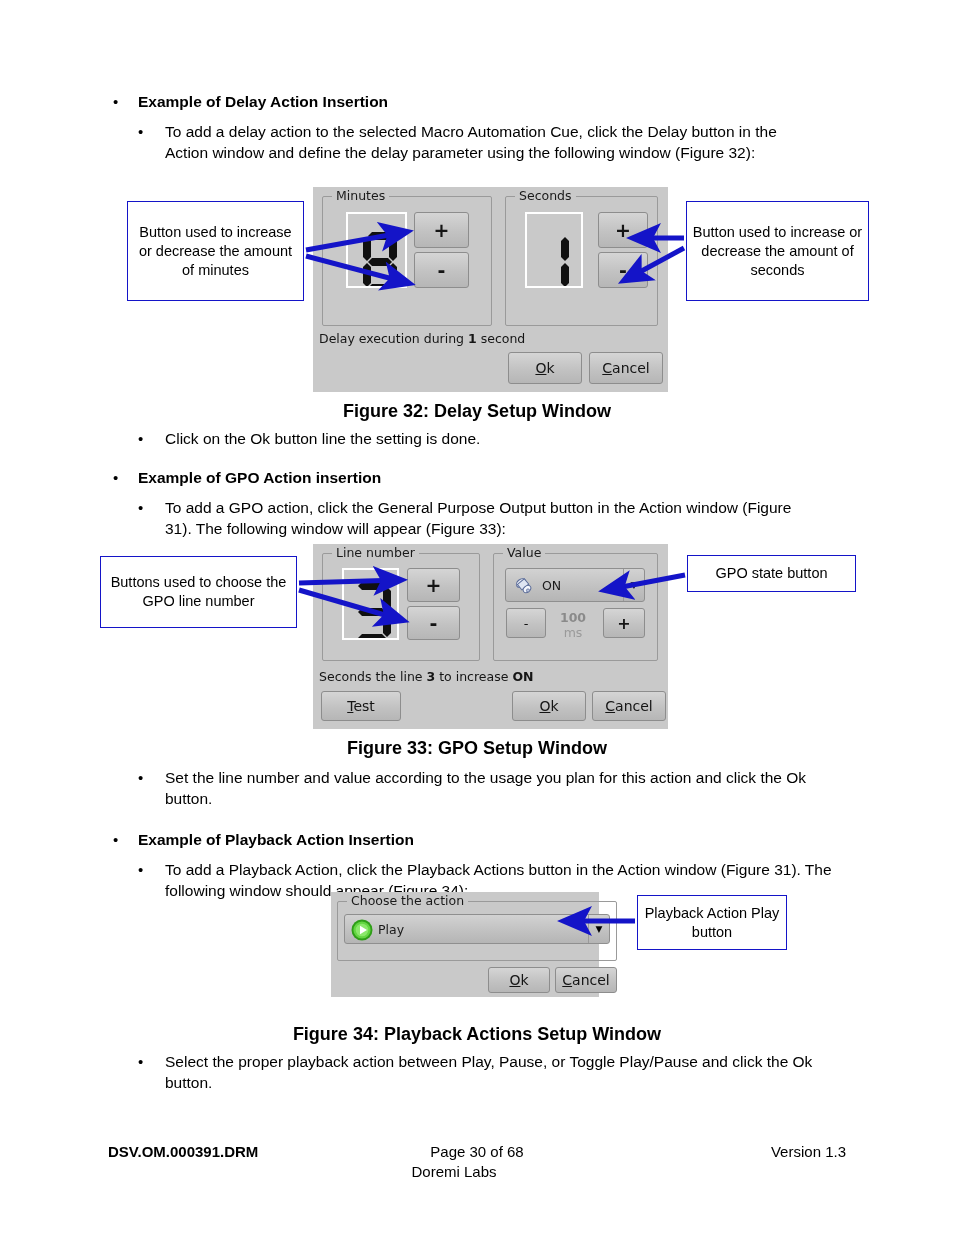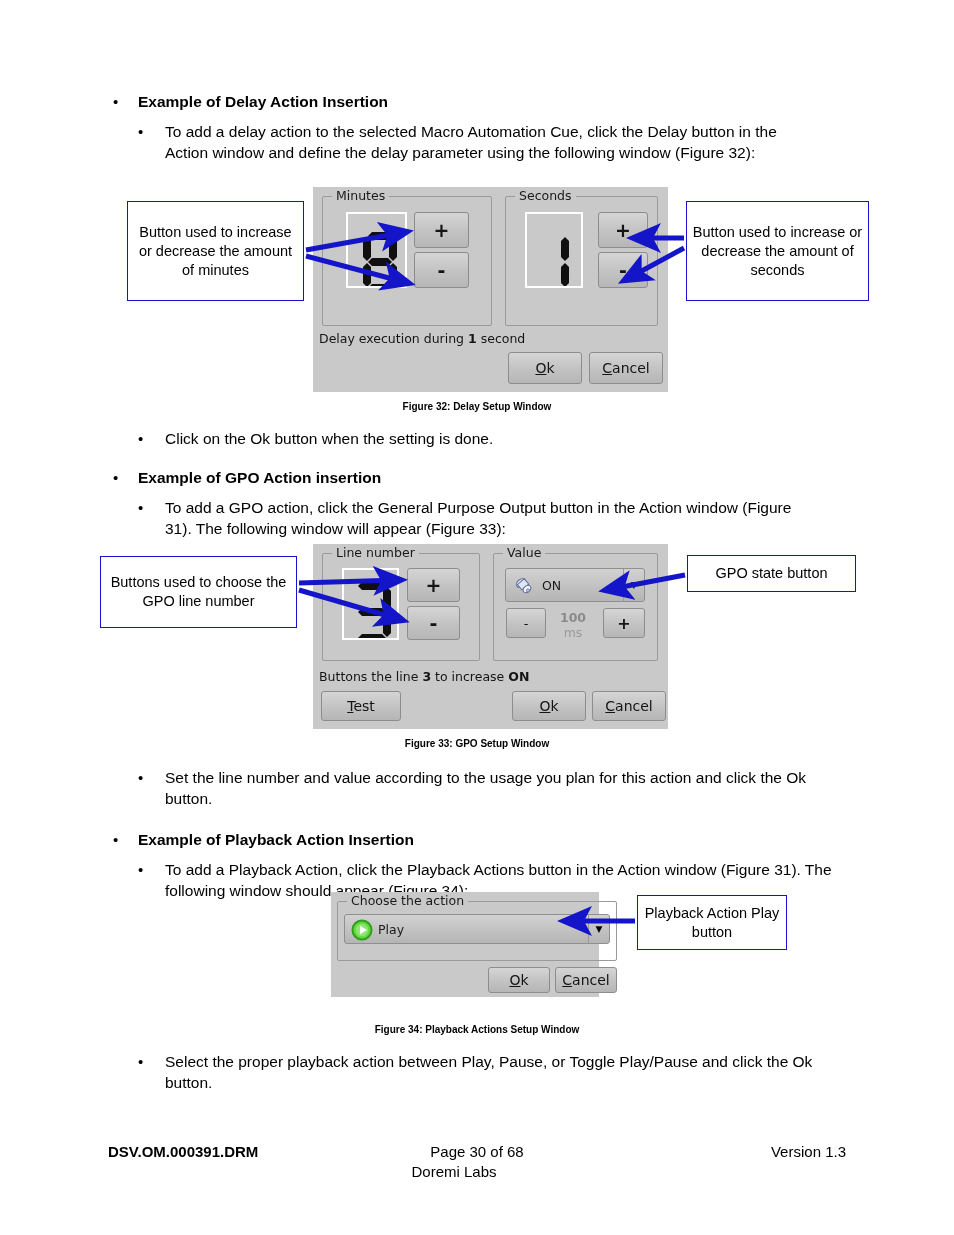--- a/index.html
+++ b/index.html
@@ -42,21 +42,21 @@
     position: absolute;
     left: -27px;
     top: 0px;
     font-size: 15px;
   }
   .fig-caption {
     position: absolute;
     width: 954px;
     left: 0;
     text-align: center;
-    font-size: 10px;
+    font-size: 18px;
     font-weight: bold;
   }
 
   
   .callout {
     position: absolute;
     border: 1.6px solid #1414c8;
     background: #ffffff;
     color: #000000;
     font-size: 14.5px;
@@ -242,21 +242,21 @@
   <div class="callout" style="left:127px; top:201px; width:177px; height:100px;">
     <span>Button used to increase or decrease the amount of minutes</span>
   </div>
 
   <div class="fig-caption" style="top:401px;">
     <span>Figure 32: Delay Setup Window</span>
   </div>
 
   <div class="bullet-l2" style="left:165px; top:429px; width:655px;">
     <span class="dot">•</span>
-    <span>Click on the Ok button when the setting is done.</span>
+    <span>Click on the Ok button line the setting is done.</span>
   </div>
 
   <div class="bullet-l1" style="left:138px; top:468px; width:600px;">
     <span class="dot">•</span>
     <span>Example of GPO Action insertion</span>
   </div>
 
   <div class="bullet-l2" style="left:165px; top:498px; width:655px;">
     <span class="dot">•</span>
     <span>To add a GPO action, click the General Purpose Output button in the Action window (Figure 31). The following window will appear (Figure 33):</span>
@@ -305,21 +305,21 @@
     <div class="btn" style="left:193px; top:64px; width:40px; height:30px; font-size:13px;">
       <span>-</span>
     </div>
     <div class="dlg-text" style="left:240px; top:66px; text-align:center; width:40px; color:#8a8a8a; font-weight:bold;">100</div>
     <div class="dlg-text" style="left:240px; top:81px; text-align:center; width:40px; color:#9a9a9a;">ms</div>
     <div class="btn big" style="left:290px; top:64px; width:42px; height:30px; font-size:16px;">
       <span>+</span>
     </div>
 
     <div class="dlg-text" style="left:6px; top:125px;">
-      <span>Buttons the line </span><b>3</b><span> to increase </span><b>ON</b>
+      <span>Seconds the line </span><b>3</b><span> to increase </span><b>ON</b>
     </div>
 
     <div class="btn" style="left:8px; top:147px; width:80px; height:30px;">
       <span><span style="text-decoration:underline;">T</span>est</span>
     </div>
     <div class="btn" style="left:199px; top:147px; width:74px; height:30px;">
       <span><span style="text-decoration:underline;">O</span>k</span>
     </div>
     <div class="btn" style="left:279px; top:147px; width:74px; height:30px;">
       <span><span style="text-decoration:underline;">C</span>ancel</span>

